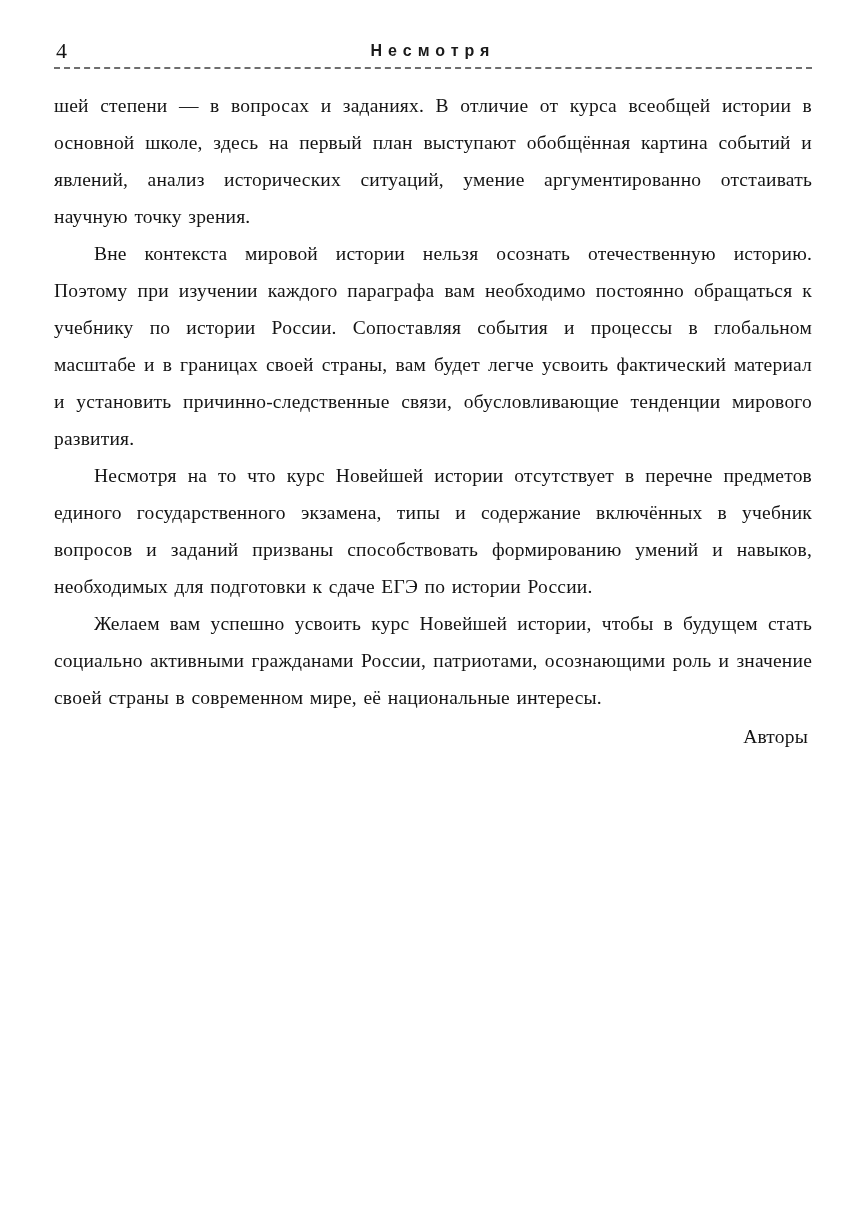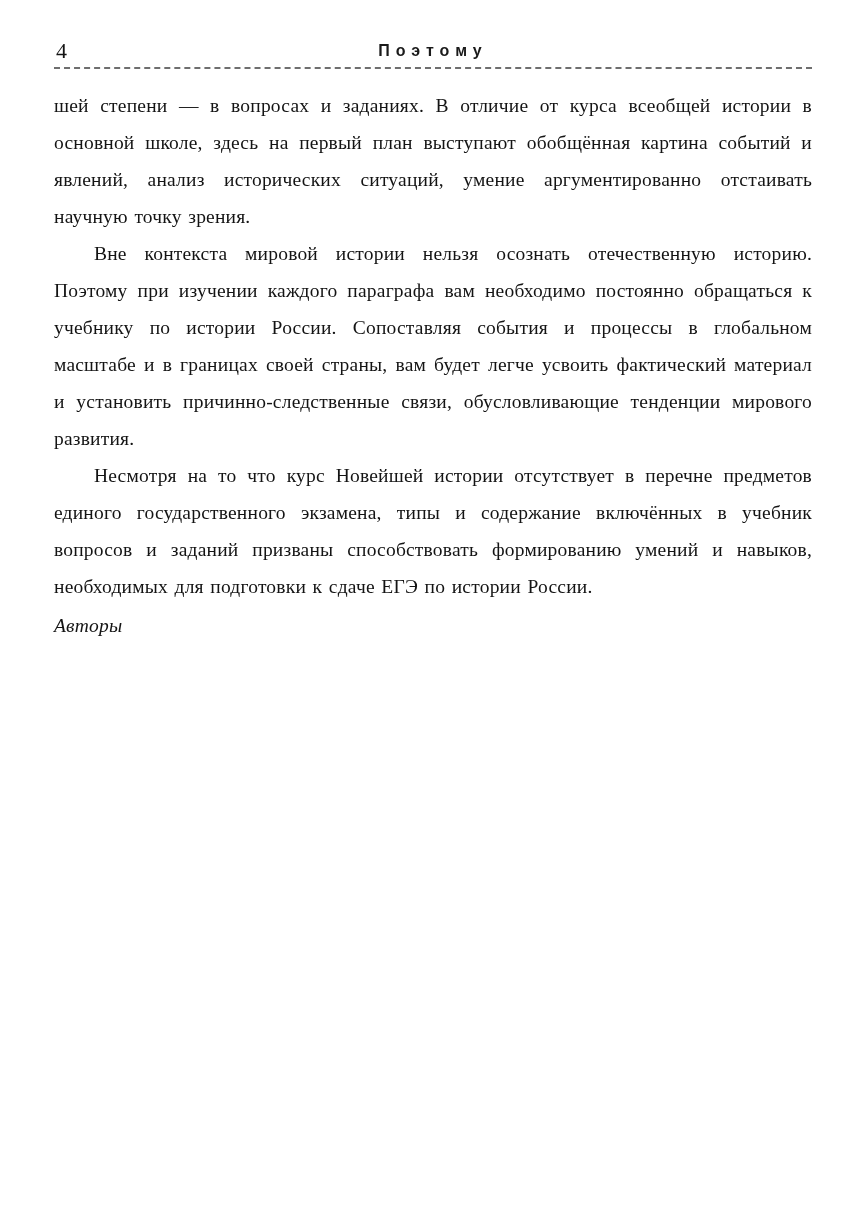--- a/index.html
+++ b/index.html
@@ -48,36 +48,36 @@
     font-size: 19.5px;
     line-height: 37px;
     text-align: justify;
     letter-spacing: 0.2px;
     word-spacing: 1.5px;
     color: #141414;
   }
   .para { text-indent: 40px; }
   .para.no-indent { text-indent: 0; }
   .signature {
-    text-align: left;
-    font-style: italic;
+    text-align: right;
     text-indent: 0;
     margin-top: 2px;
     padding-right: 4px;
   }
 </style>
 </head>
 <body>
 
 <div class="page">
   <header class="page-header">
     <span class="page-number">4</span>
-    <span class="chapter-title">Поэтому</span>
+    <span class="chapter-title">Несмотря</span>
   </header>
   <div class="header-rule"></div>
 
   <main class="content">
     <p class="para no-indent">шей степени — в вопросах и заданиях. В отличие от курса всеобщей истории в основной школе, здесь на первый план выступают обобщённая картина событий и явлений, анализ исторических ситуаций, умение аргументированно отстаивать научную точку зрения.</p>
     <p class="para">Вне контекста мировой истории нельзя осознать отечественную историю. Поэтому при изучении каждого параграфа вам необходимо постоянно обращаться к учебнику по истории России. Сопоставляя события и процессы в глобальном масштабе и в границах своей страны, вам будет легче усвоить фактический материал и установить причинно-следственные связи, обусловливающие тенденции мирового развития.</p>
     <p class="para">Несмотря на то что курс Новейшей истории отсутствует в перечне предметов единого государственного экзамена, типы и содержание включённых в учебник вопросов и заданий призваны способствовать формированию умений и навыков, необходимых для подготовки к сдаче ЕГЭ по истории России.</p>
+    <p class="para">Желаем вам успешно усвоить курс Новейшей истории, чтобы в будущем стать социально активными гражданами России, патриотами, осознающими роль и значение своей страны в современном мире, её национальные интересы.</p>
     <p class="signature">Авторы</p>
   </main>
 </div>
 
 </body></html>

